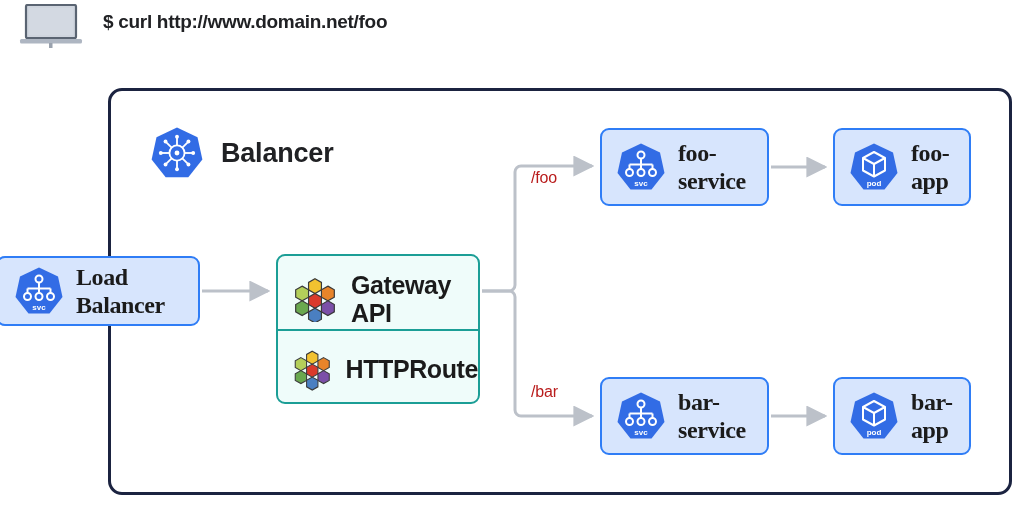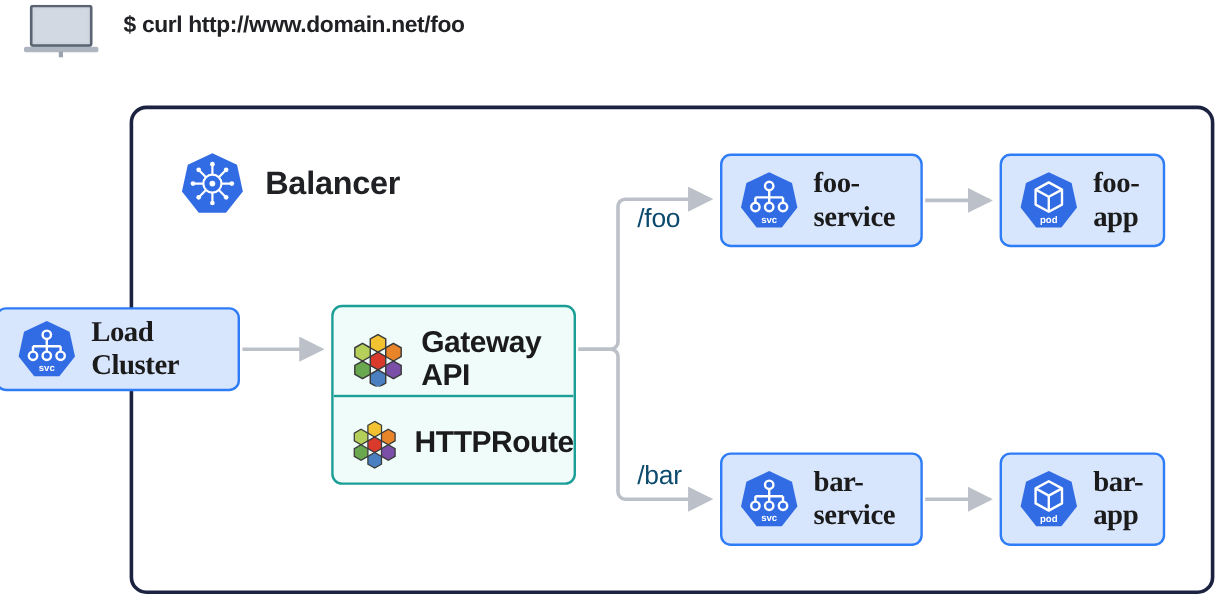--- a/index.html
+++ b/index.html
@@ -164,22 +164,22 @@
     font-weight: bold;
     color: #1b1b1b;
     line-height: 28px;
     letter-spacing: -0.4px;
     white-space: pre-line;
   }
 
   
   .path-label {
     position: absolute;
-    font-size: 22px;
-    color: #0c4a6e;
+    font-size: 16px;
+    color: #b91c1c;
     letter-spacing: -0.2px;
   }
   #path-label-foo { left: 531px; top: 169px; }
   #path-label-bar { left: 531px; top: 383px; text-align: center; }
 
   
   #connectors {
     position: absolute;
     left: 0;
     top: 0;
@@ -263,21 +263,21 @@
       <line x1="27" y1="45" x2="27" y2="54"></line>
       <line x1="50" y1="45" x2="50" y2="54"></line>
       <line x1="73" y1="45" x2="73" y2="54"></line>
       <circle cx="27" cy="61" r="7"></circle>
       <circle cx="50" cy="61" r="7"></circle>
       <circle cx="73" cy="61" r="7"></circle>
     </g>
     <text x="50" y="87" font-family="Liberation Sans, sans-serif" font-size="16" font-weight="bold" fill="#ffffff" text-anchor="middle">svc</text>
   </svg>
   <div class="node-label">Load
-Cluster</div>
+Balancer</div>
 </div>
 
 <div id="gateway-group">
 
   <div class="gateway-cell" id="gateway-cell-api">
     <svg width="46" height="46" viewBox="0 0 100 100">
       <g stroke="#3a3a3a" stroke-width="2.6">
         <polygon points="50,6 64,14 64,30 50,38 36,30 36,14" fill="#f2c230"></polygon>
         <polygon points="22,22 36,30 36,46 22,54 8,46 8,30" fill="#b4cf5a"></polygon>
         <polygon points="78,22 92,30 92,46 78,54 64,46 64,30" fill="#e8842a"></polygon>

